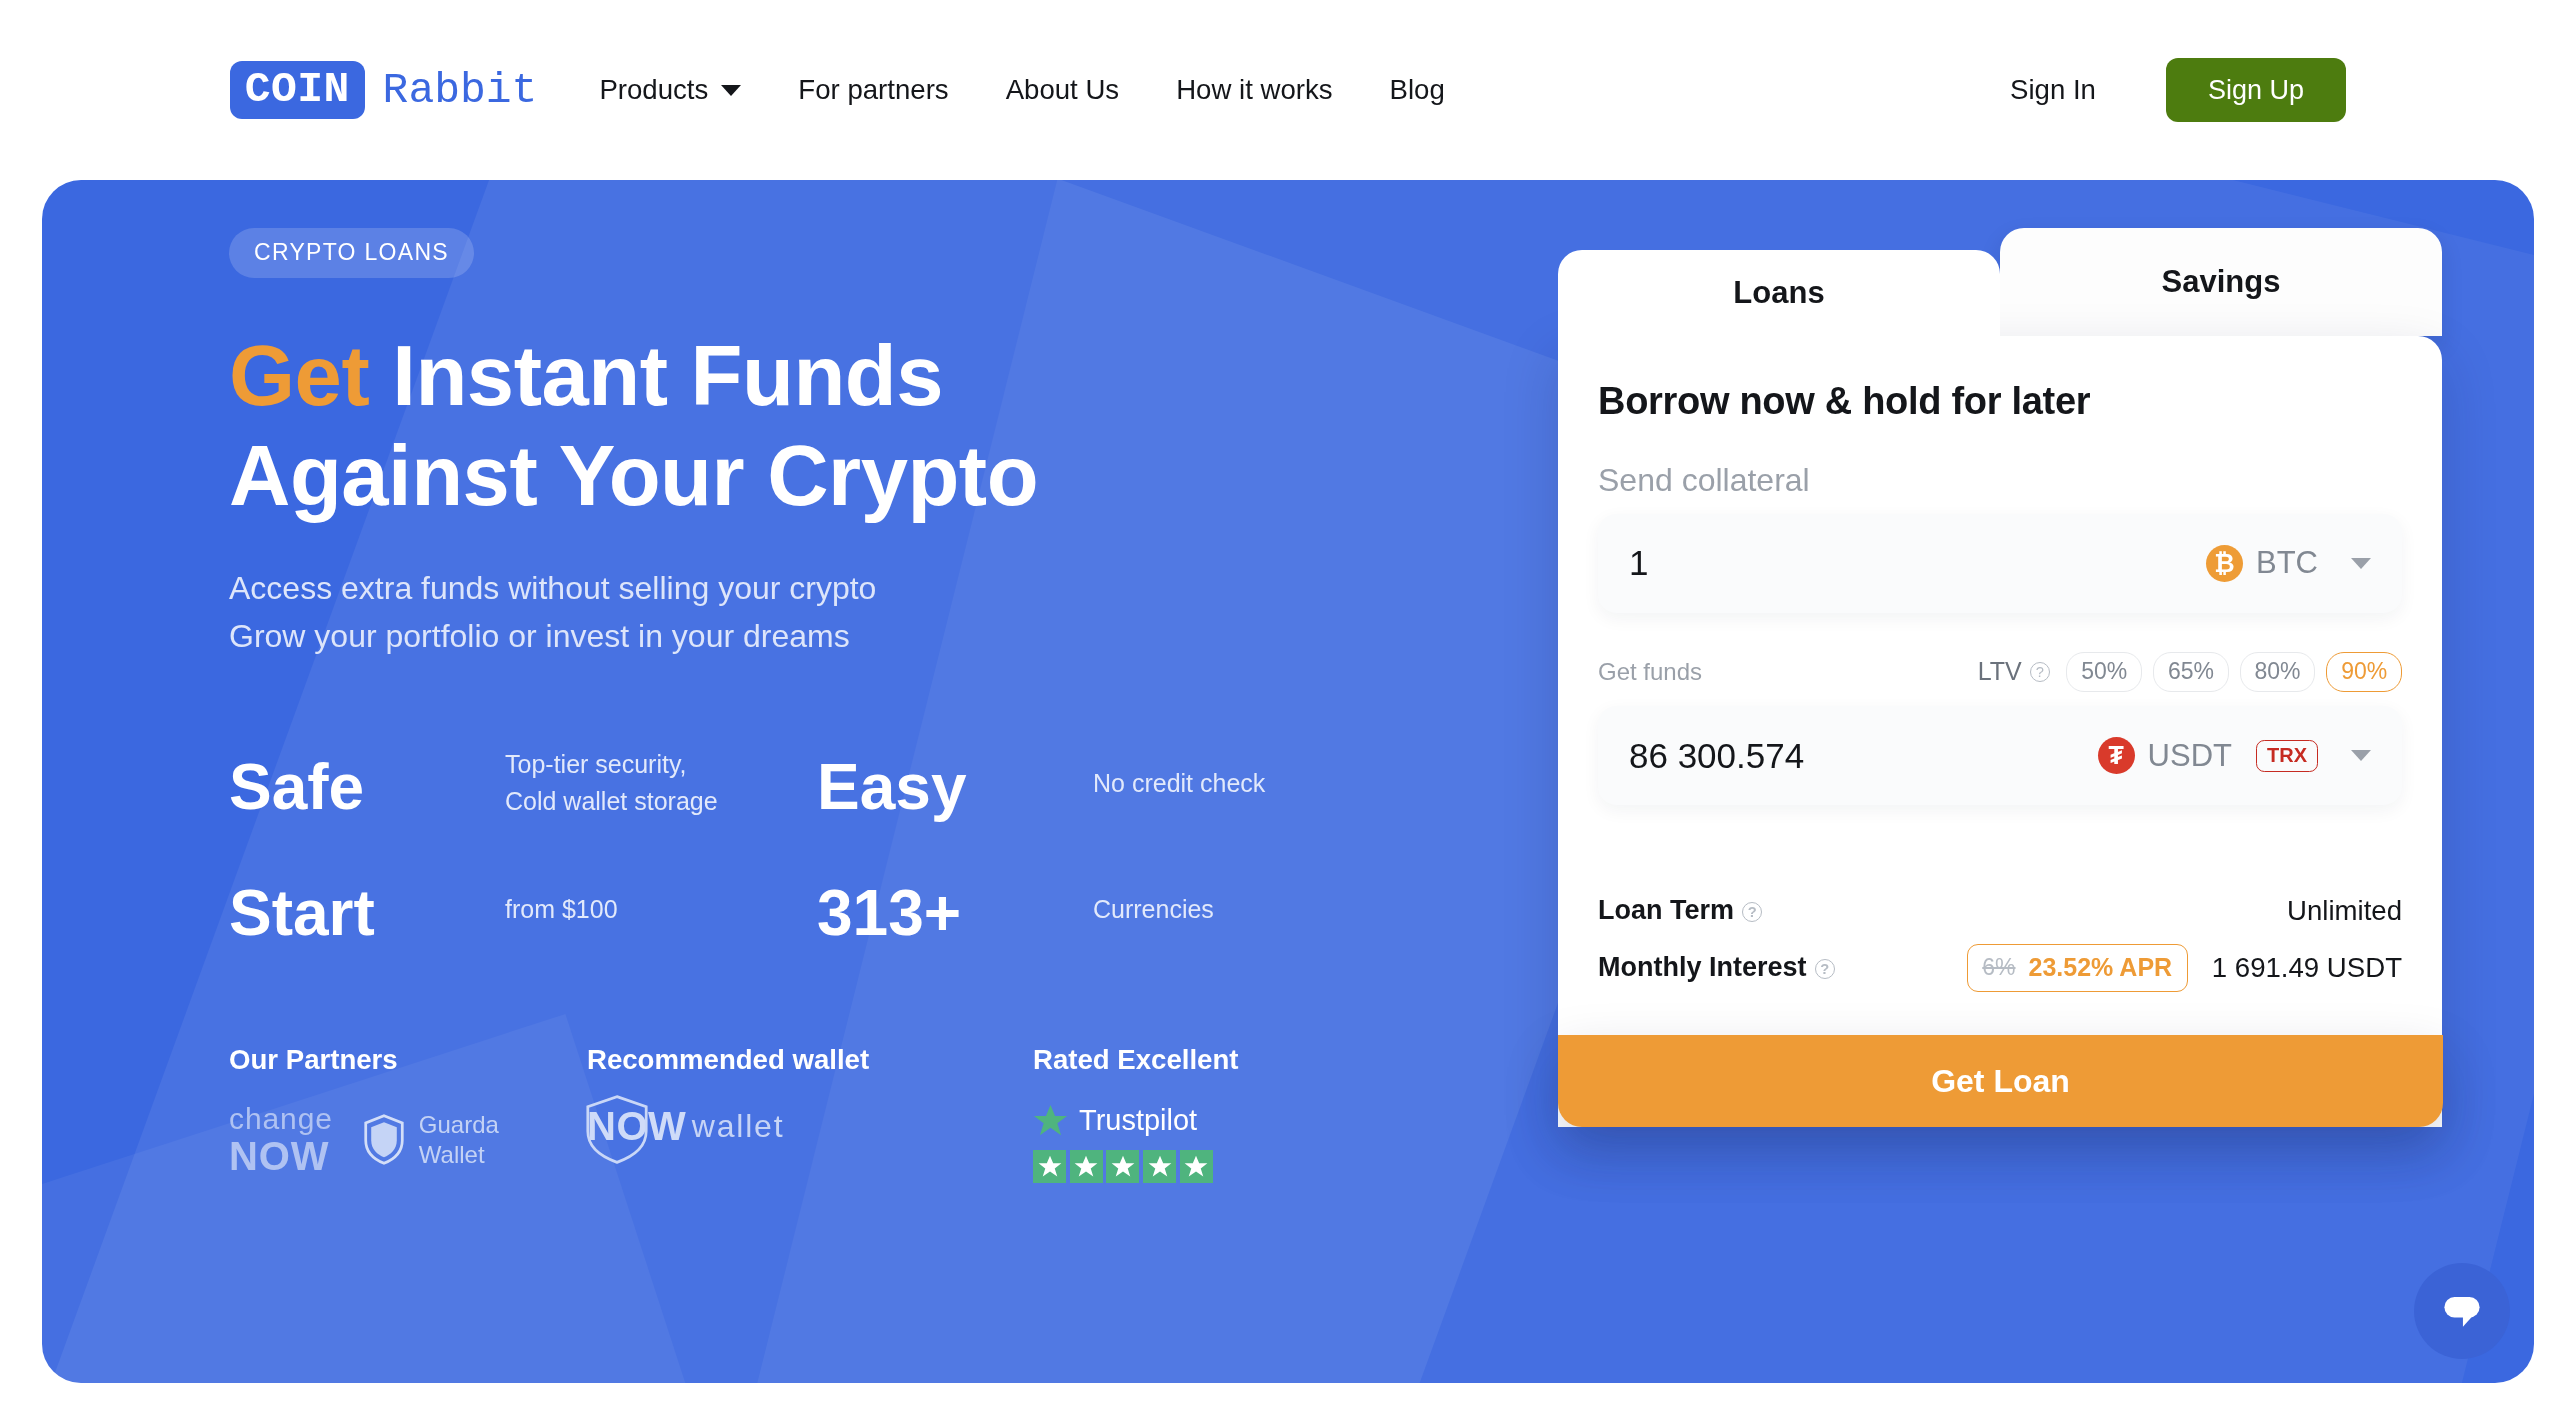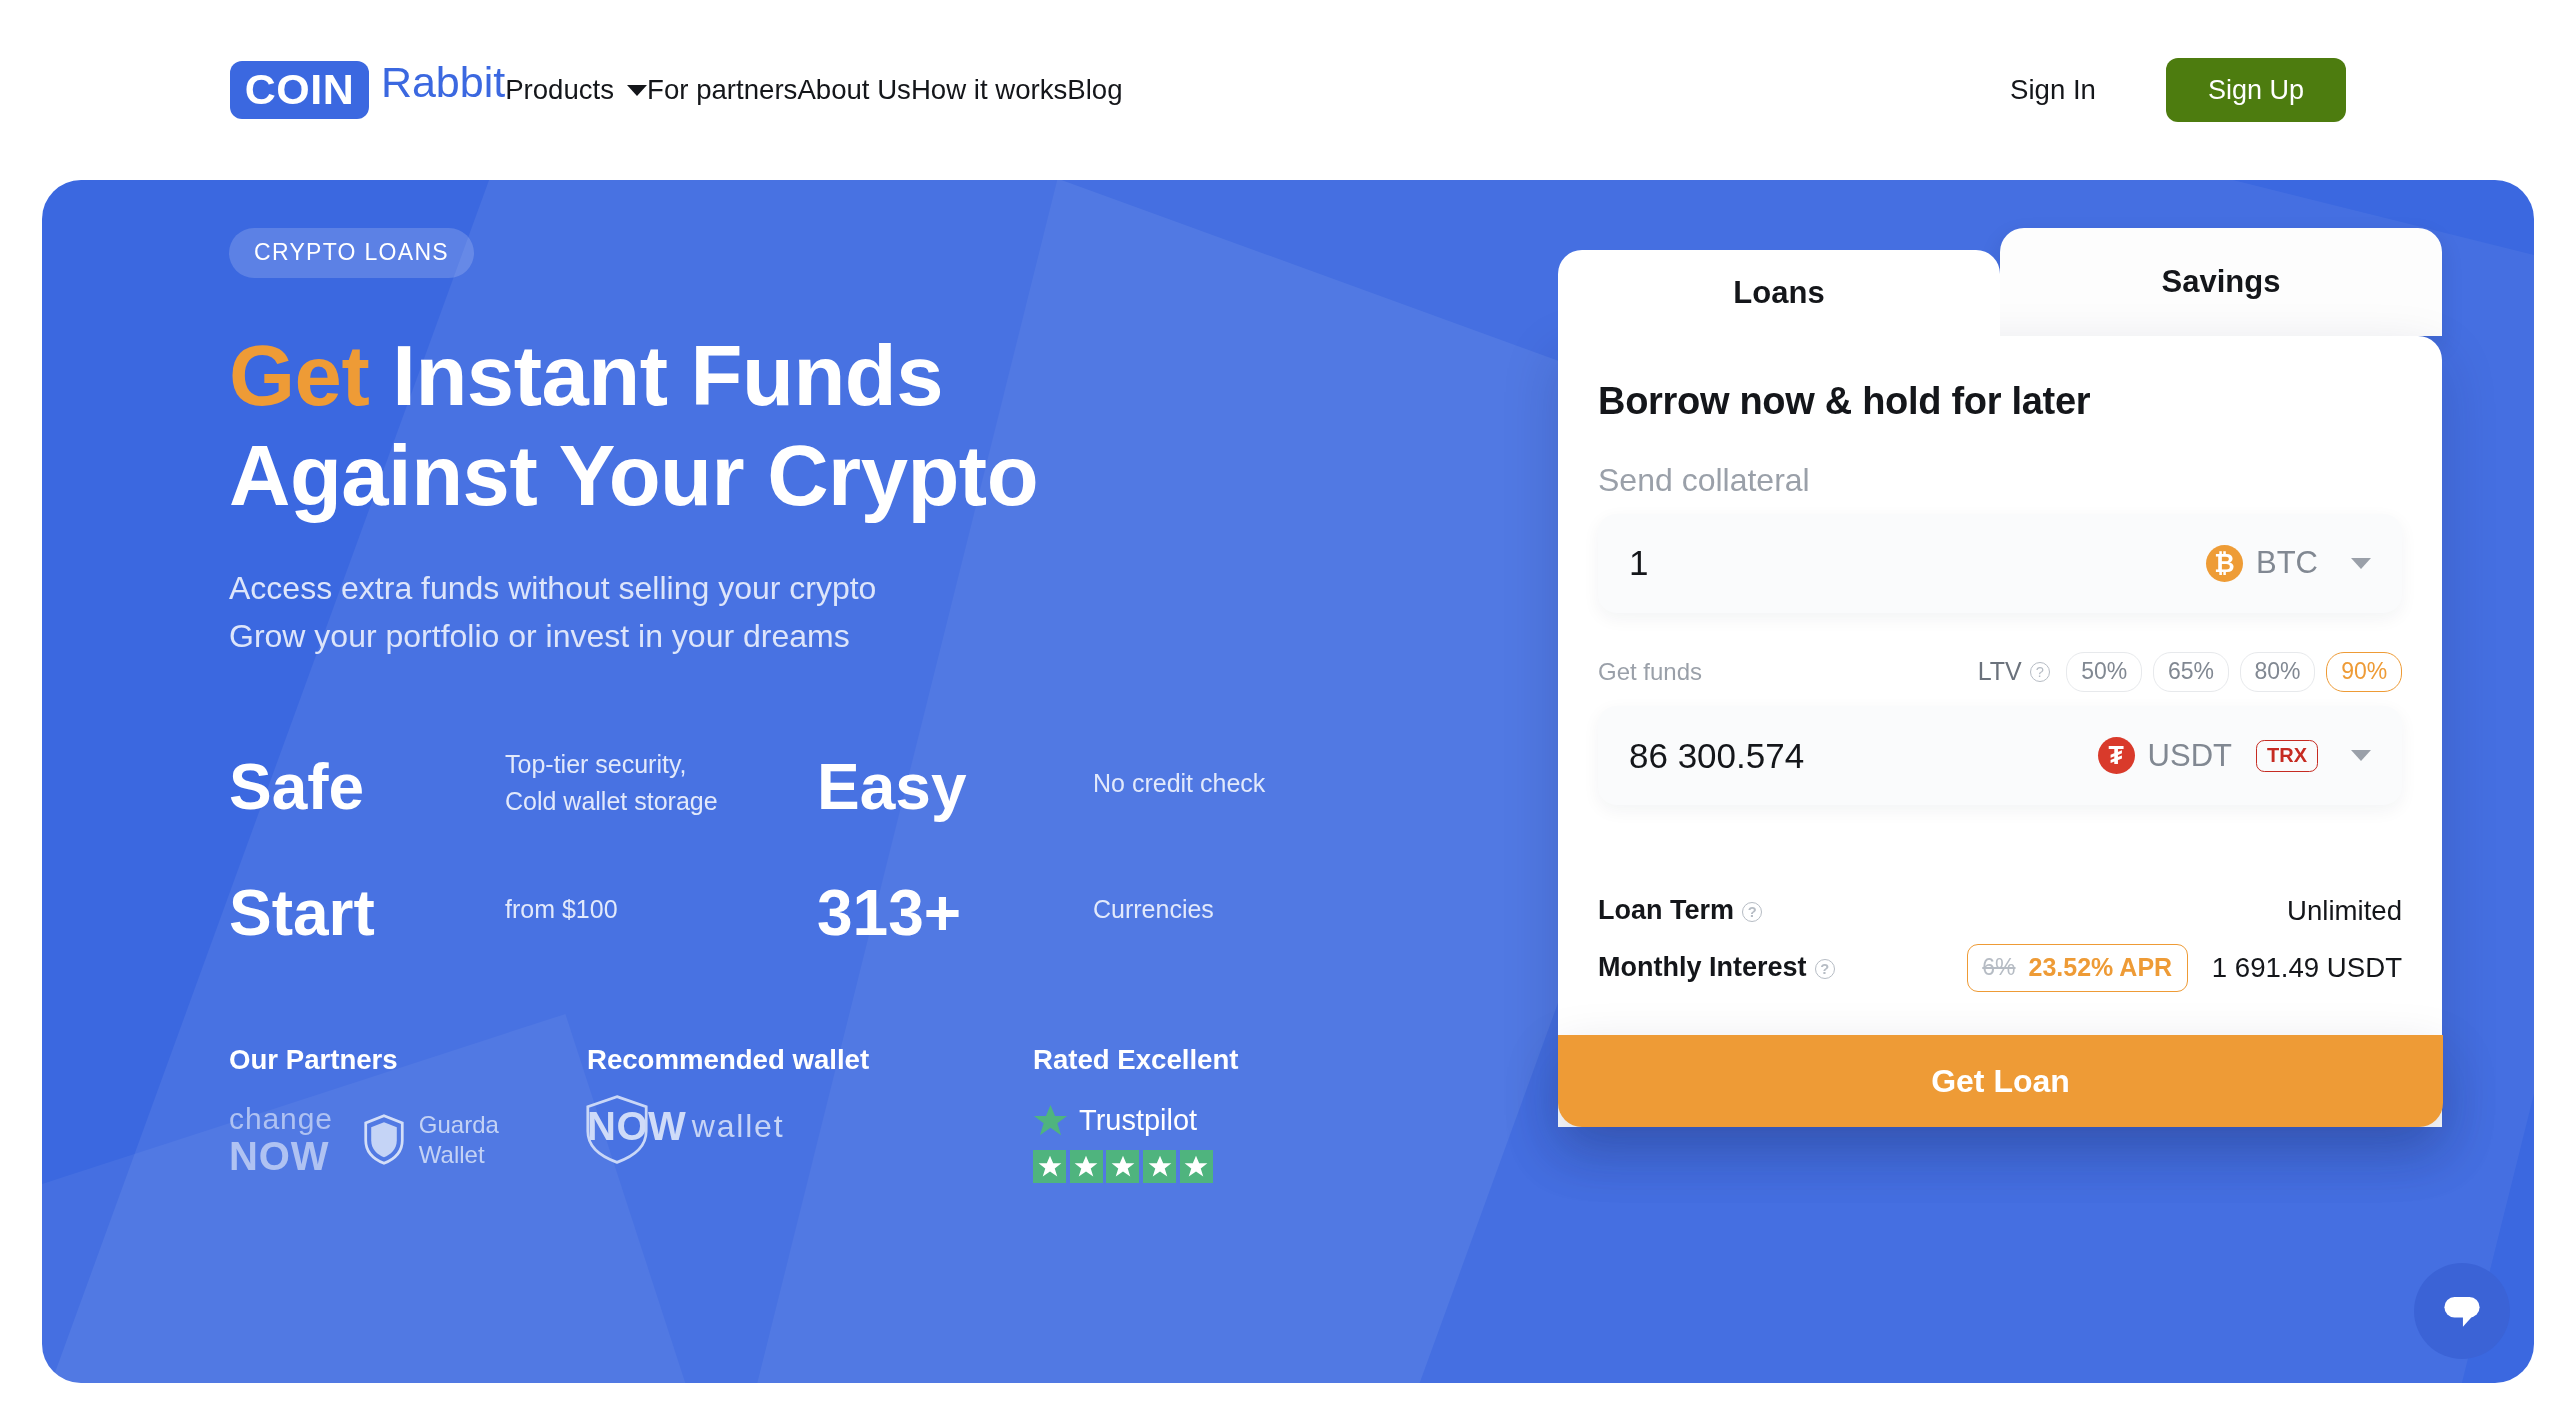--- a/index.html
+++ b/index.html
@@ -11,41 +11,43 @@
   }
 
   
   .header {
     height: 180px;
     display: flex;
     align-items: center;
     padding: 0 230px 0 230px;
     background: #ffffff;
   }
-  .logo { display: flex; gap: 0px; }
+  .logo { display: flex; align-items: center; gap: 6px; font-family: Liberation Mono, monospace; }
   .logo-badge {
     background: #3B68E0;
     color: #ffffff;
     font-size: 43px;
     font-weight: bold;
     letter-spacing: 0.5px;
     padding: 6.4px 14.7px 8.3px 14.7px;
     border-radius: 12px;
     line-height: 1;
   }
   .logo-word {
     color: #3B68E0;
     font-size: 43px;
     font-weight: 400;
     margin-left: 12px;
     line-height: 1;
   }
   .nav {
     display: flex;
     align-items: center;
+    gap: 57px;
+    margin-left: 62px;
   }
   .nav-item {
     font-size: 27.6px;
     color: #14161A;
     display: flex;
     align-items: center;
     gap: 13px;
     cursor: pointer;
     white-space: nowrap;
   }

